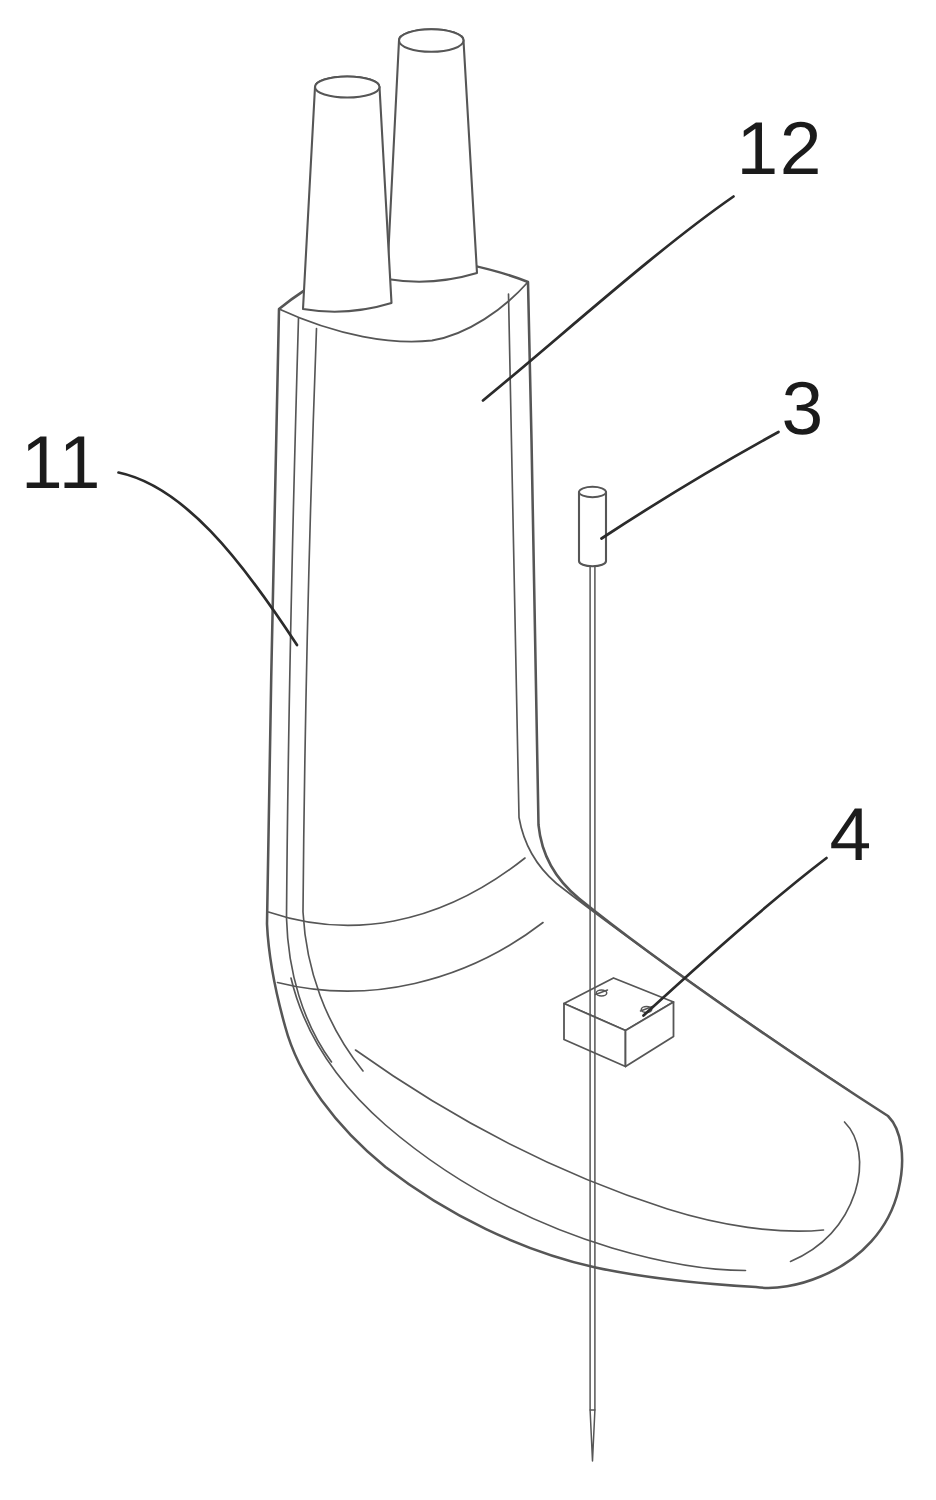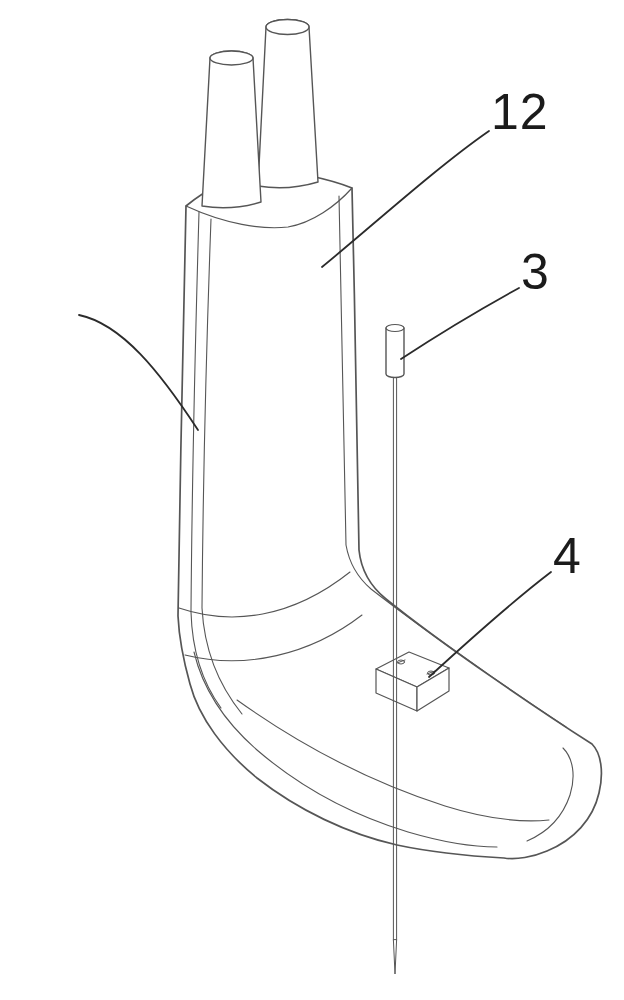--- a/index.html
+++ b/index.html
@@ -24,21 +24,21 @@
     position: absolute;
     font-family: "Liberation Sans", sans-serif;
     font-size: 50px;
     font-weight: 400;
     color: #1b1b1b;
     line-height: 1;
     letter-spacing: 1px;
     user-select: none;
   }
   .label-11 { left: 14px;  top: 283px; }
-  .label-12 { left: 491px; top: 87px;  }
+  .label-12 { left: 491px; top: 74px;  }
   .label-3  { left: 521px; top: 247px; }
   .label-4  { left: 553px; top: 531px; }
 </style>
 </head>
 <body>
 
 <div class="drawing-canvas">
 
   <svg width="624" height="1000" viewBox="0 0 624 1000">
 
@@ -107,17 +107,18 @@
     </g>
 
     <g fill="none" stroke="#2b2b2b" stroke-width="1.8" stroke-linecap="round">
       <path d="M 79 315 C 122 324 160 372 198 430"></path>
       <path d="M 489 131 C 437 167 371 227 322 267"></path>
       <path d="M 519 288 C 477 311 433 338 401 359"></path>
       <path d="M 551 572 C 513 601 465 644 429 677"></path>
     </g>
   </svg>
 
+  <div class="ref-label label-11">11</div>
   <div class="ref-label label-12">12</div>
   <div class="ref-label label-3">3</div>
   <div class="ref-label label-4">4</div>
 
 </div>
 
 </body></html>

